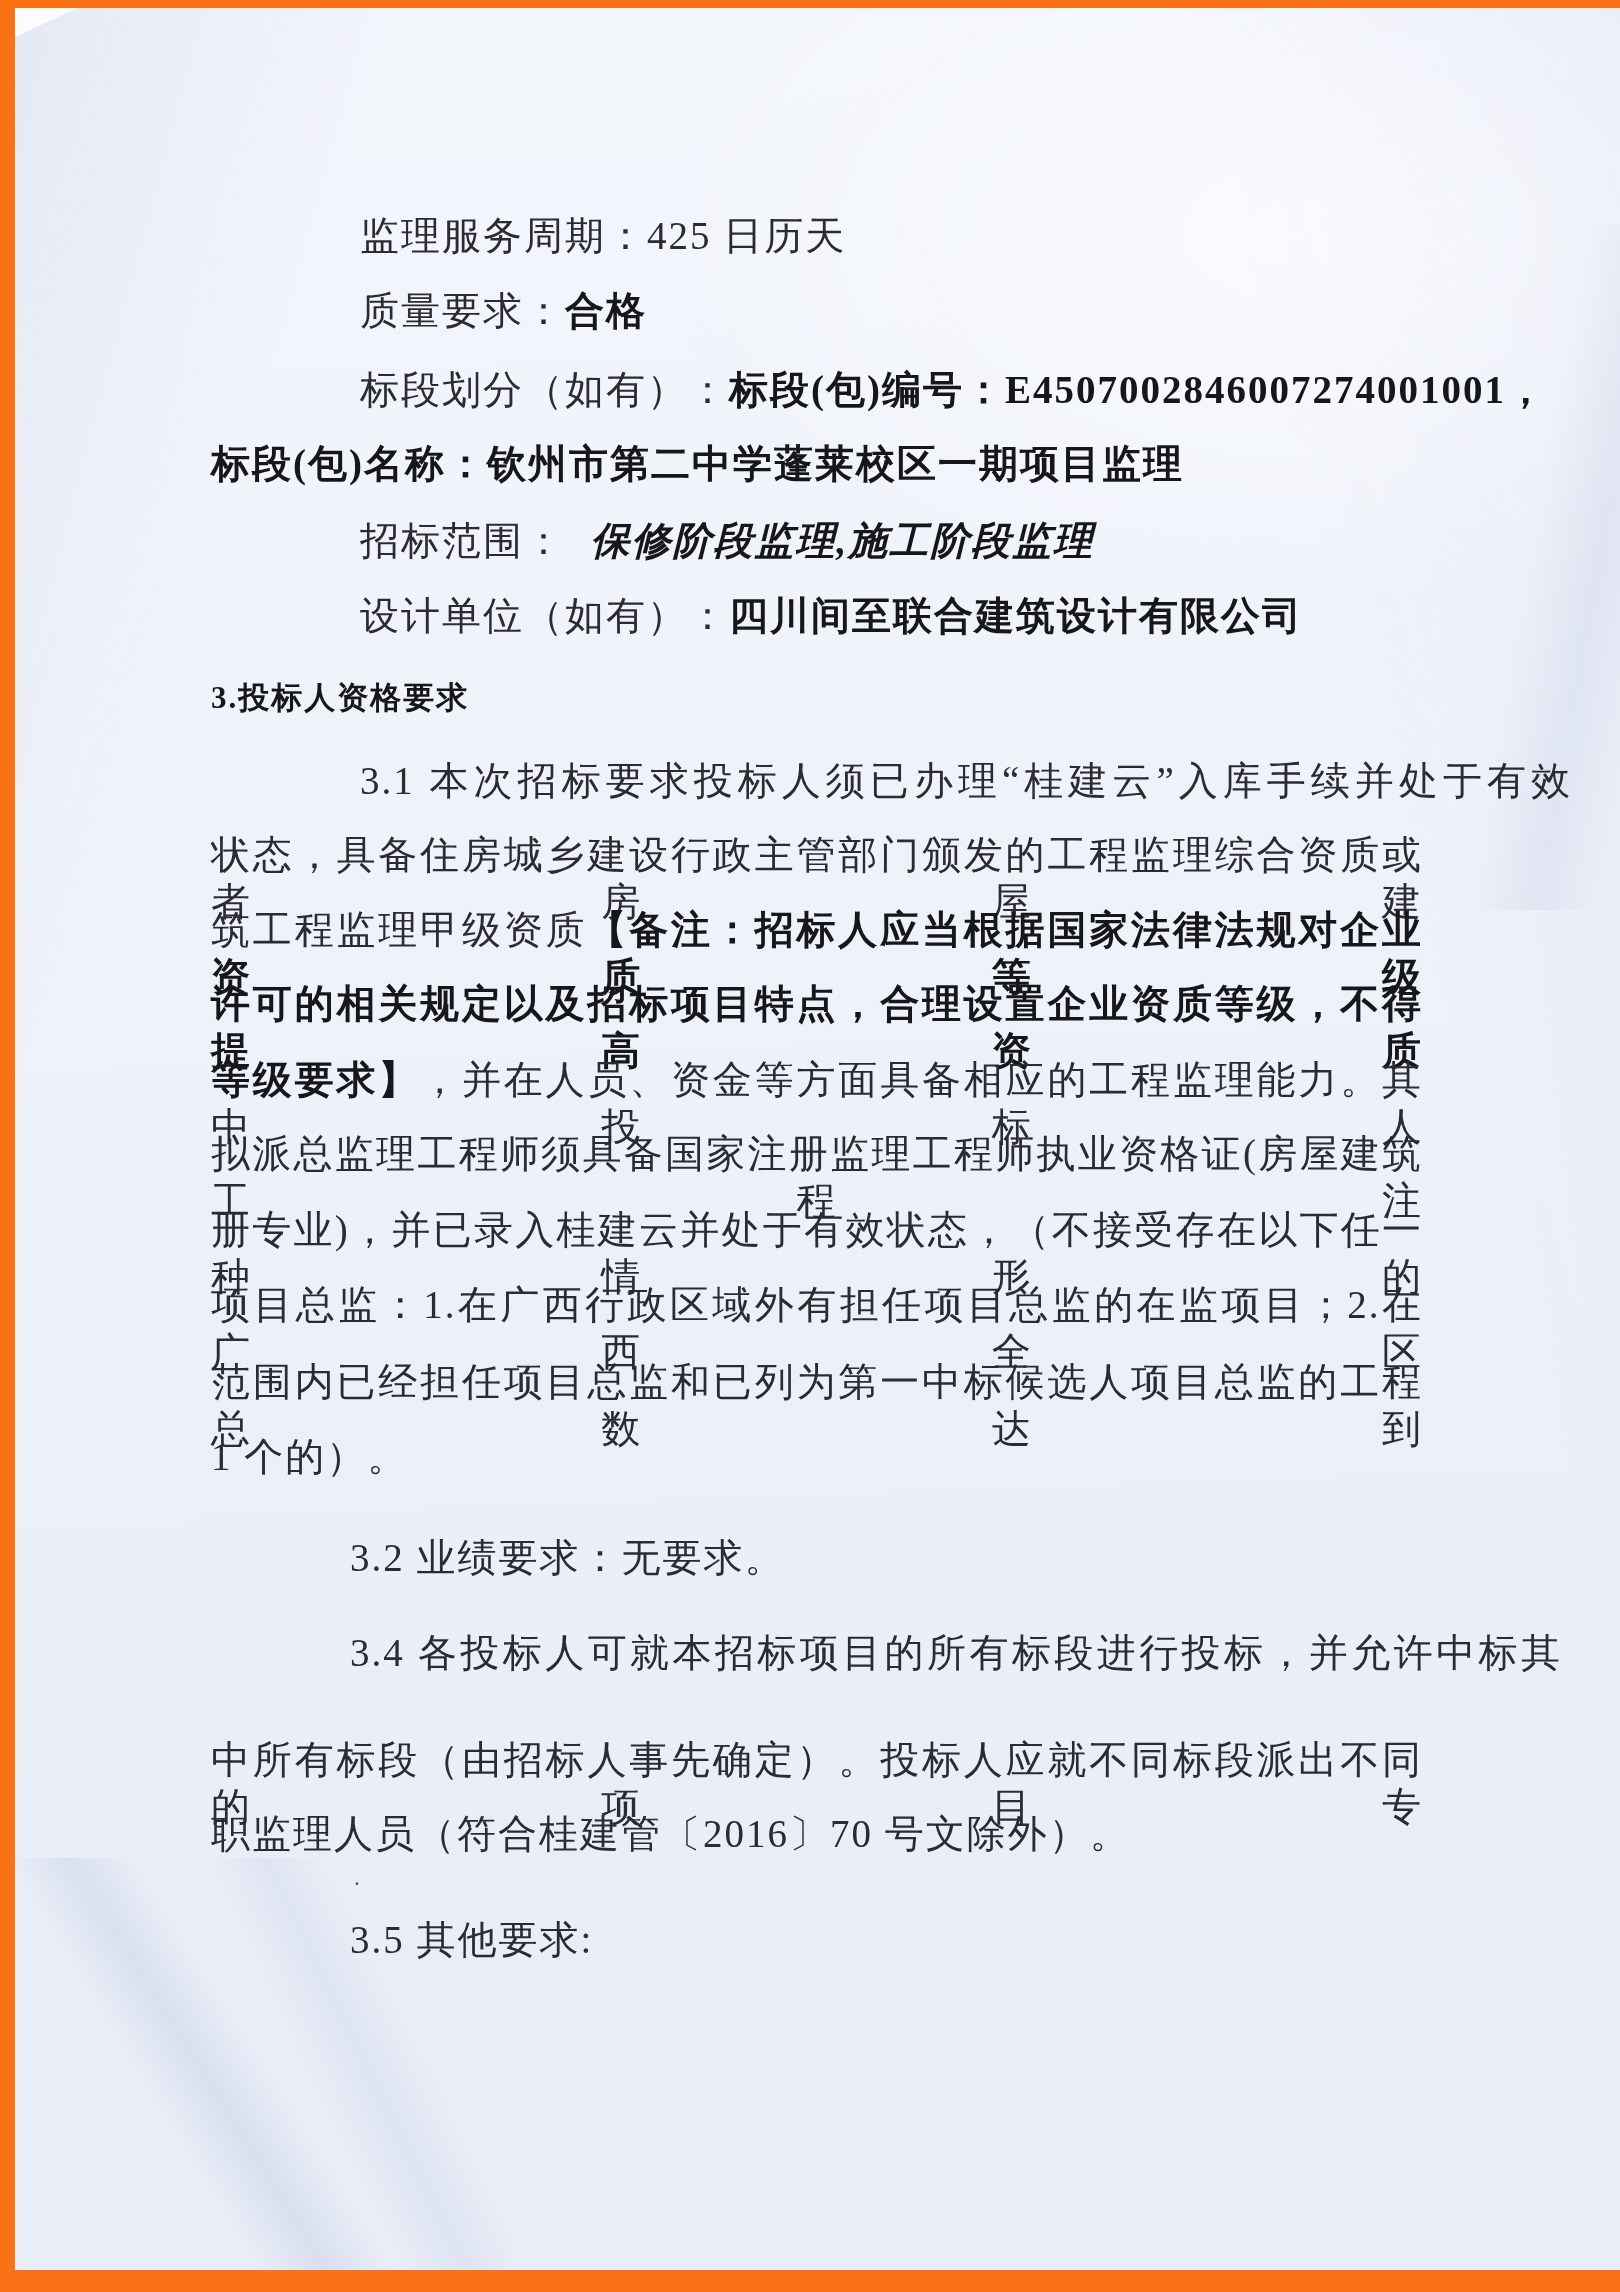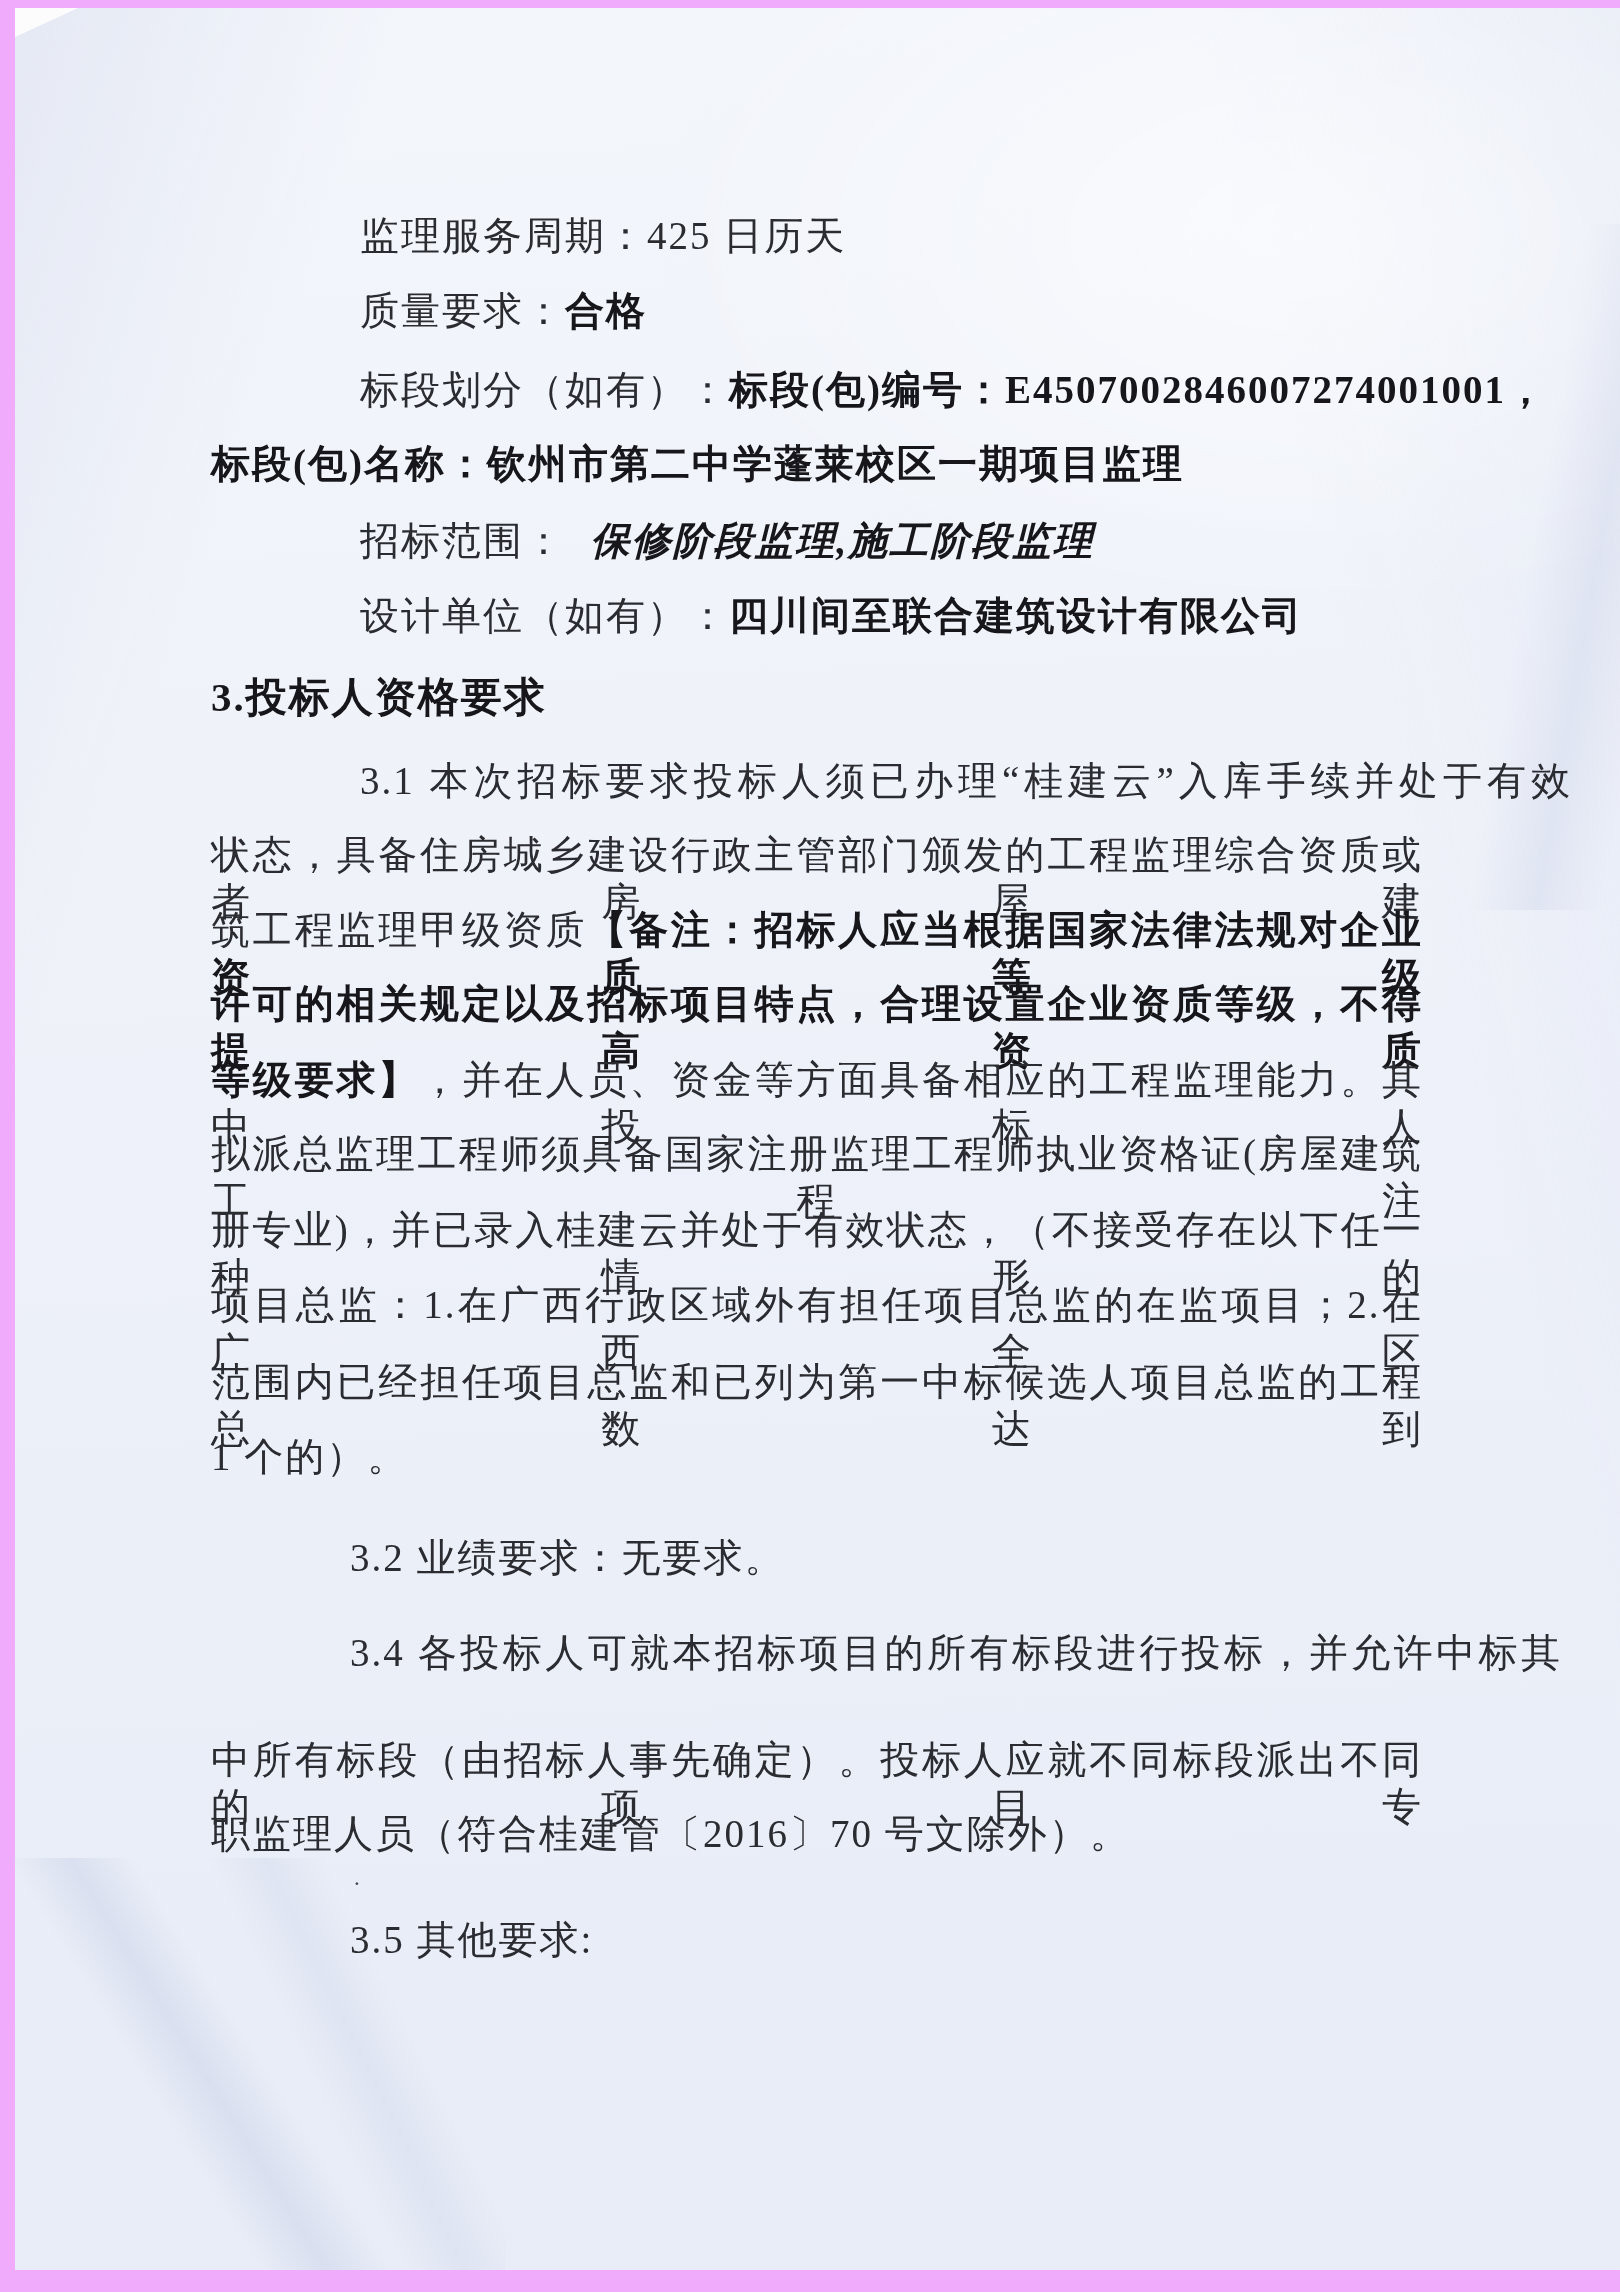--- a/index.html
+++ b/index.html
@@ -1,20 +1,20 @@
 <!DOCTYPE html>
 <html><head>
 <meta charset="utf-8">
 <style>
   html,body{margin:0;padding:0;background:#fdfdfd;}
   .page{
     position:relative;
     width:1620px;height:2293px;
     overflow:hidden;
-    background:#f0abfc;
+    background:#f97316;
     font-family:"Liberation Serif","DejaVu Serif",serif;
   }
   .paper{
     position:absolute;
     left:14.7px;top:7.8px;right:0;bottom:23.5px;
     background-color:#edf1f9;
     background-image:
       radial-gradient(ellipse 980px 588px at 80% 10%, rgba(255,255,255,.55), rgba(255,255,255,0) 65%),
       linear-gradient(110deg, rgba(205,212,232,.38) 0%, rgba(255,255,255,0) 16%),
       linear-gradient(255deg, rgba(208,215,236,.30) 0%, rgba(255,255,255,0) 20%),
@@ -43,21 +43,21 @@
     color:#2b2c31;letter-spacing:2px;
     white-space:nowrap;
   }
   .just{
     width:1212px;white-space:normal;
     text-align:justify;text-align-last:justify;
     -moz-text-align-last:justify;
     text-justify:inter-character;
   }
   .b{font-weight:700;color:#17171b;}
-  .heading{font-size:41px;}
+  .heading{font-size:31px;}
   .ind-a{padding-left:149px;}
   .ind-c{padding-left:139px;margin-top:25px;}
   .gap{margin-left:25.5px;font-style:italic;}
   .dot{font-size:23.5px;letter-spacing:0;color:#44454d;}
 </style>
 </head>
 <body>
 
 <div class="page">
   <div class="paper">

